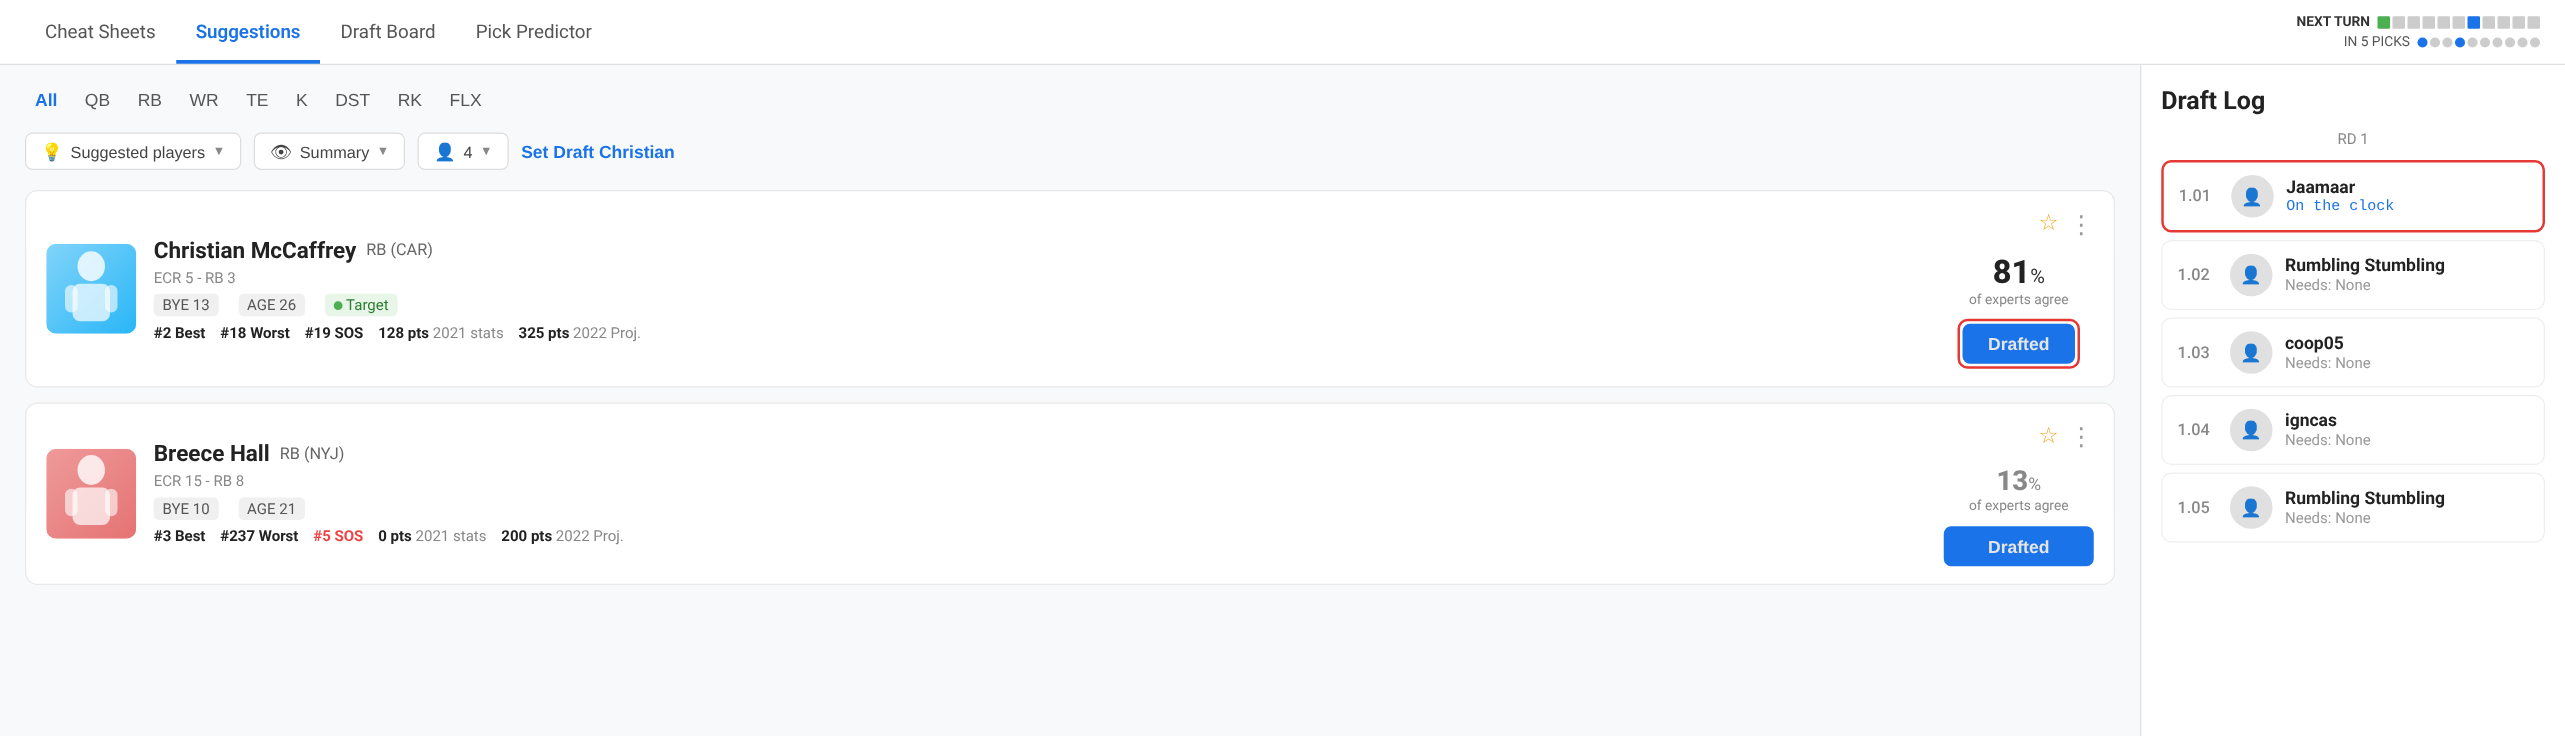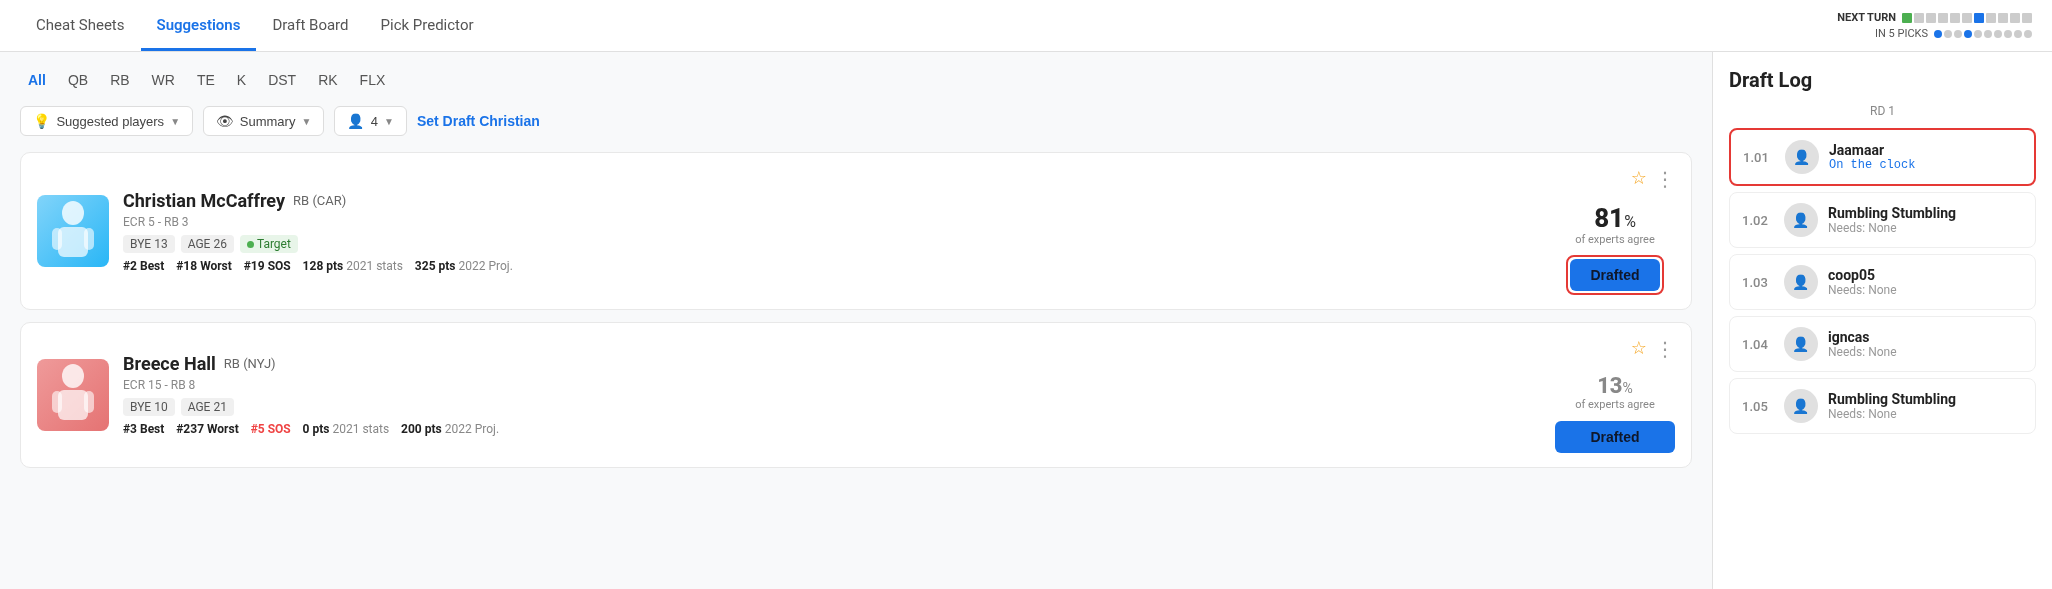--- a/index.html
+++ b/index.html
@@ -158,21 +158,21 @@
       font-size: 13px;
       color: #666;
     }
     .ecr-row {
       font-size: 12px;
       color: #888;
       margin-bottom: 6px;
     }
     .tags-row {
       display: flex;
-      gap: 6px;
+      gap: 16px;
       margin-bottom: 6px;
       flex-wrap: wrap;
       text-align: right;
     }
     .tag {
       background: #f0f0f0;
       border-radius: 4px;
       padding: 2px 7px;
       font-size: 12px;
       color: #555;
@@ -216,21 +216,21 @@
     }
     .pct-sign { font-size: 16px; }
     .pct-label {
       font-size: 11px;
       color: #888;
       line-height: 1.3;
     }
 
     .drafted-btn {
       background: #1a73e8;
-      color: #0f172a;
+      color: #e5e5e5;
       border: none;
       border-radius: 6px;
       padding: 8px 20px;
       font-size: 14px;
       font-weight: 600;
       cursor: pointer;
       width: 100%;
     }
     .drafted-btn-wrapper {
       border: 2px solid #e53935;

